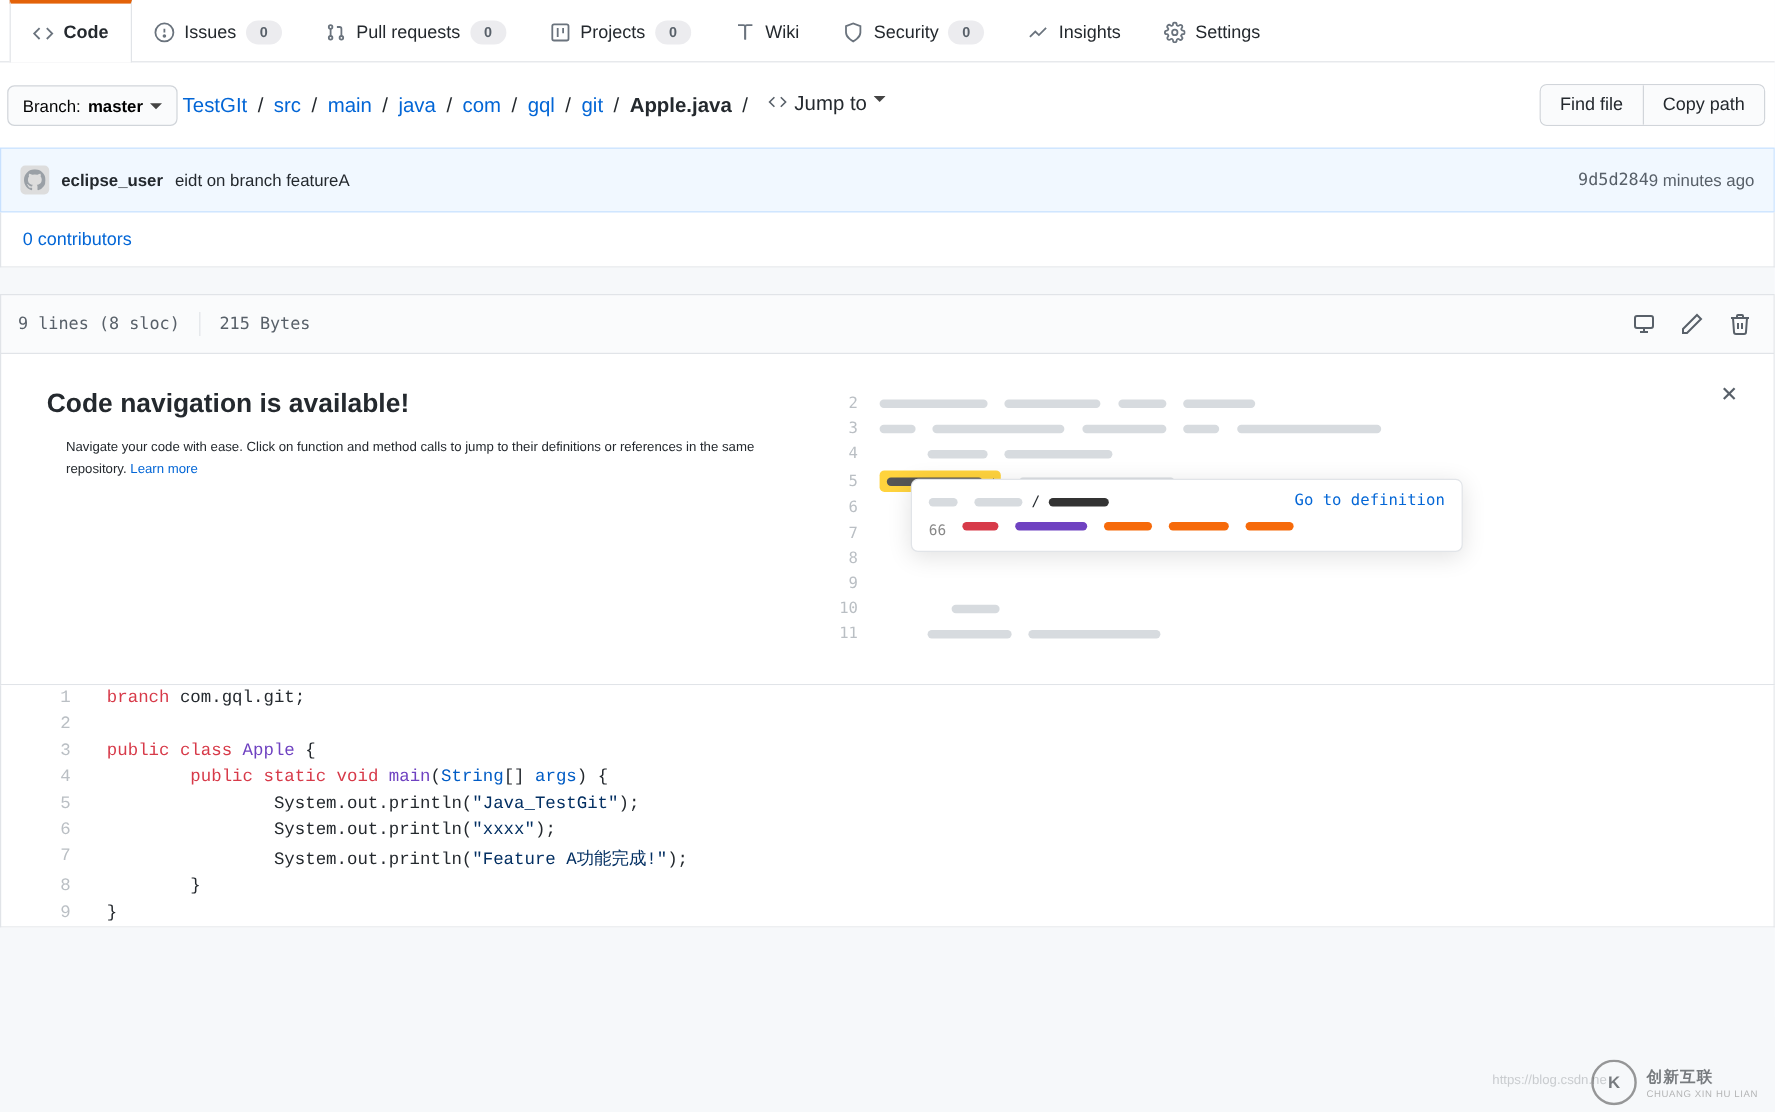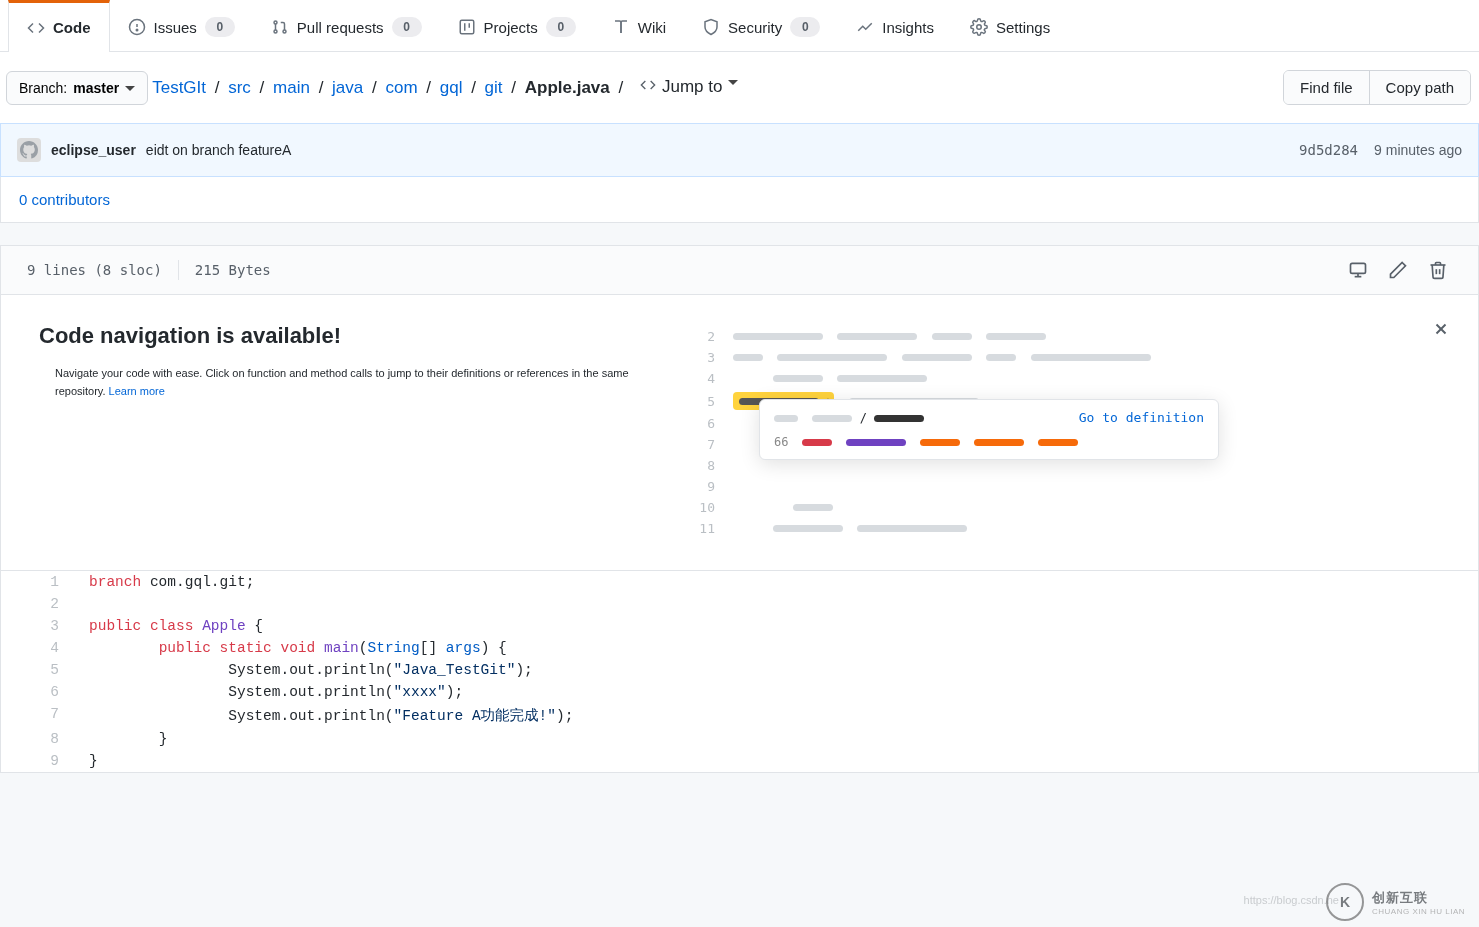--- a/index.html
+++ b/index.html
@@ -44,30 +44,30 @@
   .fb-right{display:flex;border:1px solid #d1d5da;border-radius:6px;overflow:hidden;}
   .fb-right button{background:var(--bg-gray);border:none;padding:8px 16px;font-size:15px;cursor:pointer;color:var(--text);}
   .fb-right button + button{border-left:1px solid #d1d5da;}
 
   
   .commitbar{display:flex;align-items:center;justify-content:space-between;padding:14px 16px;border:1px solid #c8e1ff;background:var(--bg-blue);}
   .commit-left{display:flex;align-items:center;gap:10px;}
   .avatar{width:24px;height:24px;border-radius:4px;background:#ddd;display:flex;align-items:center;justify-content:center;}
   .avatar svg{fill:#9aa0a6;}
   .author{font-weight:600;}
-  .commit-right{display:flex;align-items:flex-end;gap:16px;color:var(--muted);}
+  .commit-right{display:flex;align-items:flex-end;gap:0;color:var(--muted);}
   .sha{font-family:SFMono-Regular,Consolas,monospace;}
 
   .contrib{padding:14px 18px;border:1px solid var(--border);border-top:none;font-size:15px;}
   .contrib a{color:var(--link);text-decoration:none;}
 
   .gap{height:22px;background:#f6f8fa;}
 
   
-  .blobbar{display:flex;align-items:center;justify-content:space-between;border:1px solid var(--border);background:var(--bg-gray);padding:10px 26px;}
+  .blobbar{display:flex;align-items:center;justify-content:space-between;border:1px solid var(--border);background:var(--bg-gray);padding:10px 14px;}
   .blob-left{display:flex;align-items:center;color:var(--muted);font-family:SFMono-Regular,Consolas,monospace;font-size:14px;}
   .blob-left .divider{width:1px;height:20px;background:var(--border);margin:0 16px;}
   .blob-right{display:flex;align-items:center;gap:12px;}
   .btngroup{display:flex;border:1px solid #d1d5da;border-radius:6px;overflow:hidden;}
   .btngroup button{background:#fff;border:none;padding:8px 14px;font-size:15px;cursor:pointer;color:var(--text);}
   .btngroup button + button{border-left:1px solid #d1d5da;}
   .iconbtn{background:none;border:none;padding:4px;cursor:pointer;display:flex;align-items:center;}
   .iconbtn svg{stroke:#586069;}
 
   
@@ -297,21 +297,21 @@
           <span class="il-ln">10</span>
           <span style="width:60px;display:inline-block"></span>
           <span class="seg" style="width:40px"></span>
         </div>
       <div class="il-row"><span class="il-ln">11</span><span style="width:40px;display:inline-block"></span><span class="seg" style="width:70px"></span>&nbsp;&nbsp;<span class="seg" style="width:110px"></span></div>
       <div class="popup">
         <div class="popup-head">
           <span><span class="chip" style="width:24px;background:#d7dbdf"></span>&nbsp;&nbsp;<span class="chip" style="width:40px;background:#d7dbdf"></span>&nbsp;/&nbsp;<span class="chip" style="width:50px;background:#333"></span></span>
           <a class="gtd">Go to definition</a>
         </div>
-        <div style="display:flex;align-items:center;gap:14px">
+        <div style="display:flex;gap:14px">
           <span style="color:#888">66</span>
           <span class="chip" style="width:30px;background:#d73a49"></span>
           <span class="chip" style="width:60px;background:#6f42c1"></span>
           <span class="chip" style="width:40px;background:#f66a0a"></span>
           <span class="chip" style="width:50px;background:#f66a0a"></span>
           <span class="chip" style="width:40px;background:#f66a0a"></span>
         </div>
       </div>
     </div>
     <button class="banner-close">

